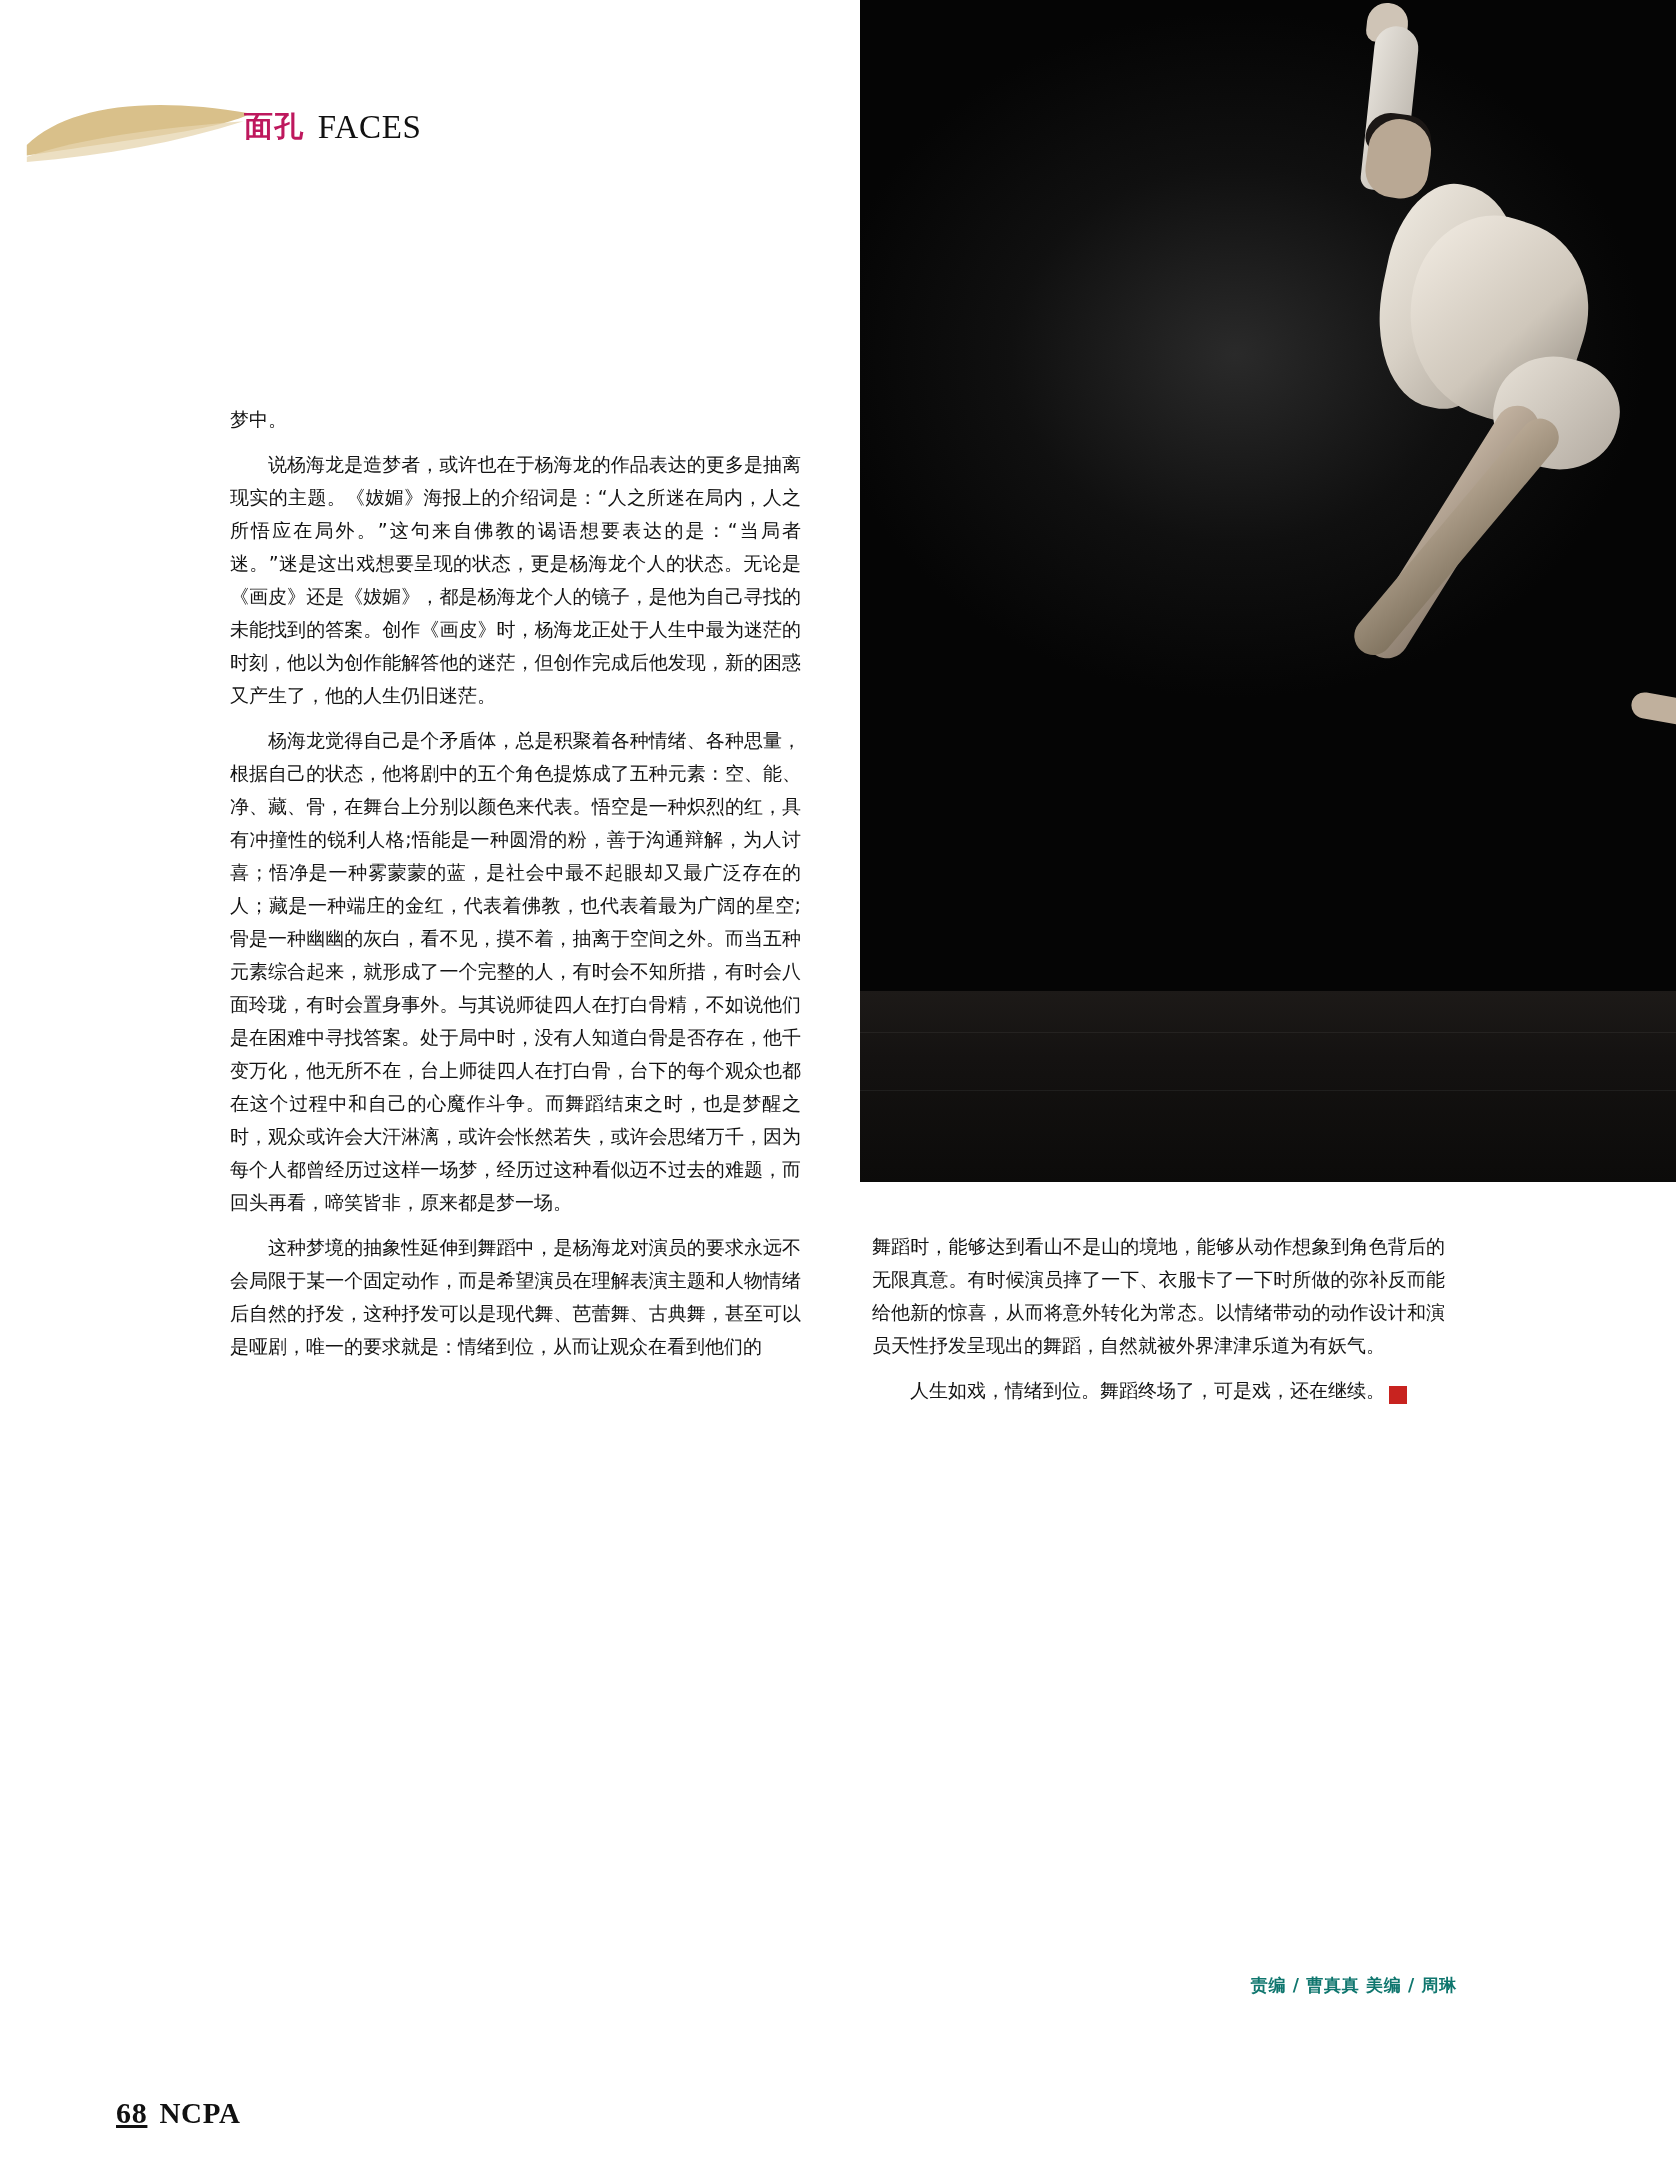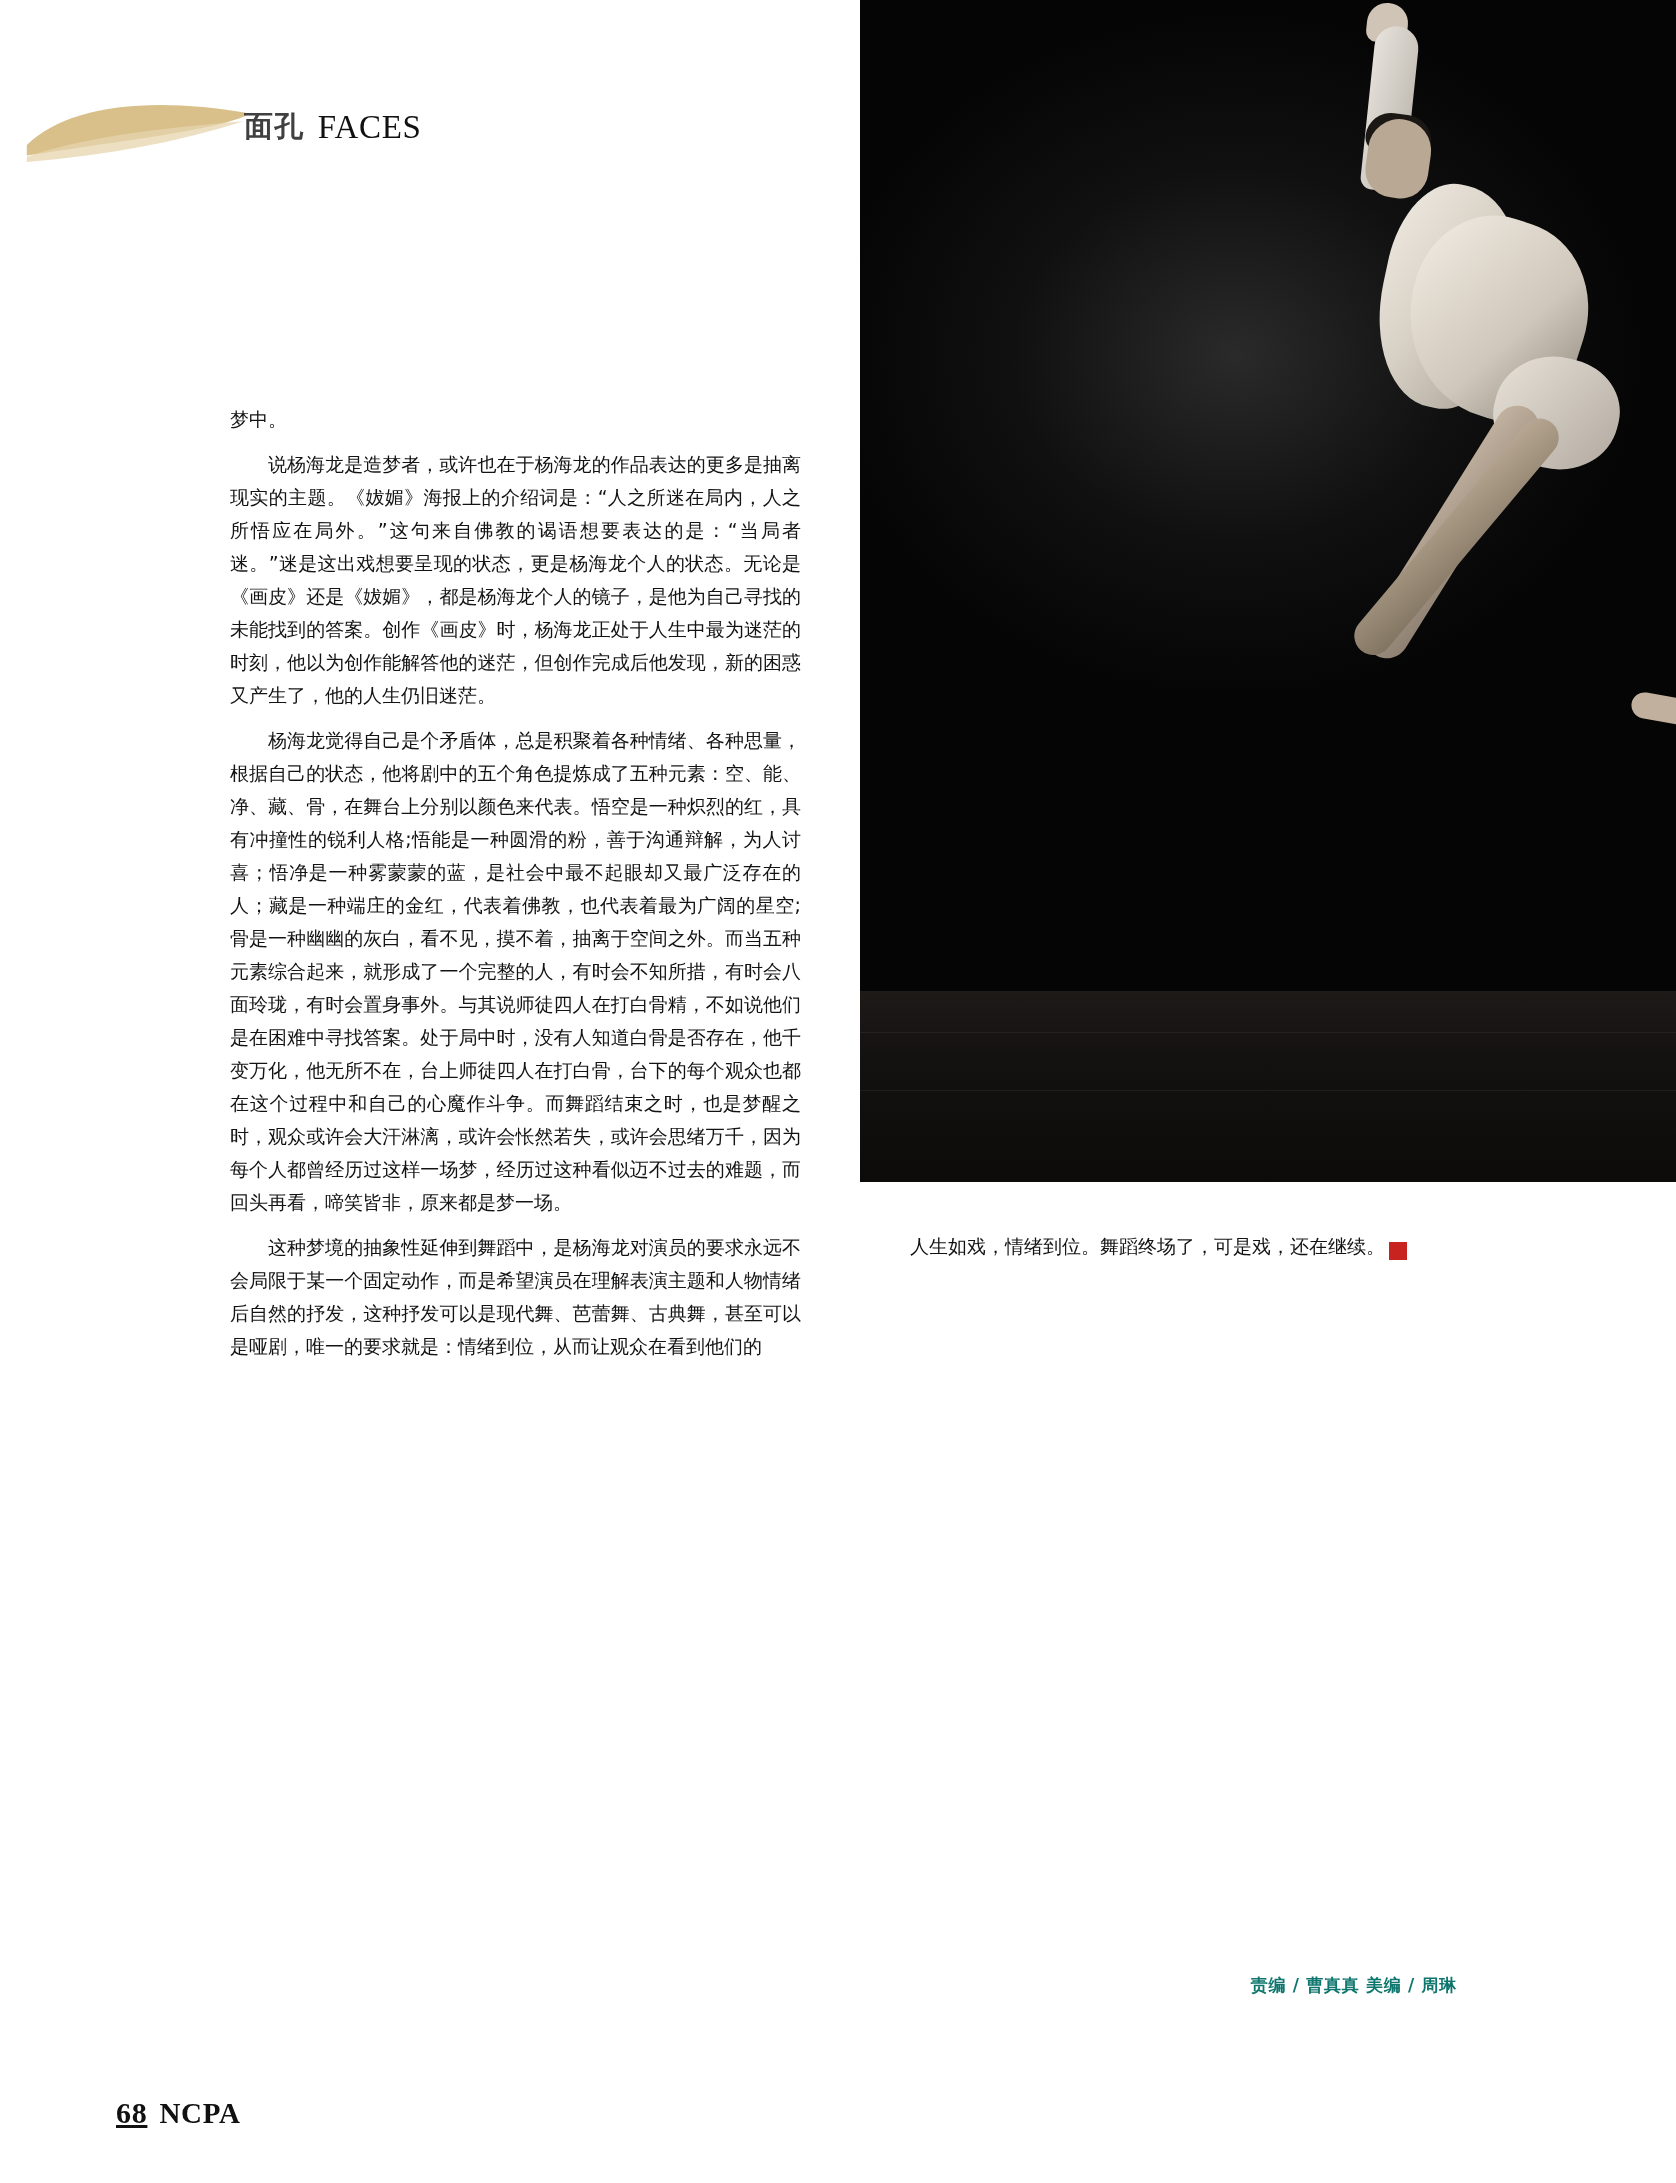--- a/index.html
+++ b/index.html
@@ -34,21 +34,21 @@
   .header-label {
     position: absolute;
     left: 244px;
     top: 8px;
     white-space: nowrap;
   }
   .header-cn {
     font-family: "DejaVu Sans", sans-serif;
     font-weight: bold;
     font-size: 29px;
-    color: #404040;
+    color: #be185d;
     letter-spacing: 1.3px;
     vertical-align: middle;
   }
   .header-en {
     font-family: "Liberation Serif", serif;
     font-size: 33px;
     color: #111111;
     letter-spacing: 0.7px;
     margin-left: 13.2px;
     vertical-align: middle;
@@ -284,20 +284,21 @@
 </div>
 
 <div class="col col-left">
   <p>梦中。</p>
   <p class="indent">说杨海龙是造梦者，或许也在于杨海龙的作品表达的更多是抽离现实的主题。《妭媚》海报上的介绍词是：“人之所迷在局内，人之所悟应在局外。”这句来自佛教的谒语想要表达的是：“当局者迷。”迷是这出戏想要呈现的状态，更是杨海龙个人的状态。无论是《画皮》还是《妭媚》，都是杨海龙个人的镜子，是他为自己寻找的未能找到的答案。创作《画皮》时，杨海龙正处于人生中最为迷茫的时刻，他以为创作能解答他的迷茫，但创作完成后他发现，新的困惑又产生了，他的人生仍旧迷茫。</p>
   <p class="indent">杨海龙觉得自己是个矛盾体，总是积聚着各种情绪、各种思量，根据自己的状态，他将剧中的五个角色提炼成了五种元素：空、能、净、藏、骨，在舞台上分别以颜色来代表。悟空是一种炽烈的红，具有冲撞性的锐利人格;悟能是一种圆滑的粉，善于沟通辩解，为人讨喜；悟净是一种雾蒙蒙的蓝，是社会中最不起眼却又最广泛存在的人；藏是一种端庄的金红，代表着佛教，也代表着最为广阔的星空;骨是一种幽幽的灰白，看不见，摸不着，抽离于空间之外。而当五种元素综合起来，就形成了一个完整的人，有时会不知所措，有时会八面玲珑，有时会置身事外。与其说师徒四人在打白骨精，不如说他们是在困难中寻找答案。处于局中时，没有人知道白骨是否存在，他千变万化，他无所不在，台上师徒四人在打白骨，台下的每个观众也都在这个过程中和自己的心魔作斗争。而舞蹈结束之时，也是梦醒之时，观众或许会大汗淋漓，或许会怅然若失，或许会思绪万千，因为每个人都曾经历过这样一场梦，经历过这种看似迈不过去的难题，而回头再看，啼笑皆非，原来都是梦一场。</p>
   <p class="indent">这种梦境的抽象性延伸到舞蹈中，是杨海龙对演员的要求永远不会局限于某一个固定动作，而是希望演员在理解表演主题和人物情绪后自然的抒发，这种抒发可以是现代舞、芭蕾舞、古典舞，甚至可以是哑剧，唯一的要求就是：情绪到位，从而让观众在看到他们的</p>
 </div>
 
 <div class="col col-right">
+  <p>舞蹈时，能够达到看山不是山的境地，能够从动作想象到角色背后的无限真意。有时候演员摔了一下、衣服卡了一下时所做的弥补反而能给他新的惊喜，从而将意外转化为常态。以情绪带动的动作设计和演员天性抒发呈现出的舞蹈，自然就被外界津津乐道为有妖气。</p>
   <p class="indent"><span>人生如戏，情绪到位。舞蹈终场了，可是戏，还在继续。</span><span class="endmark">N</span></p>
 </div>
 
 <div class="credits">责编 / 曹真真  美编 / 周琳</div>
 
 <div class="footer">
   <span class="pagenum">68</span><span class="brand">NCPA</span>
 </div>
 
 

